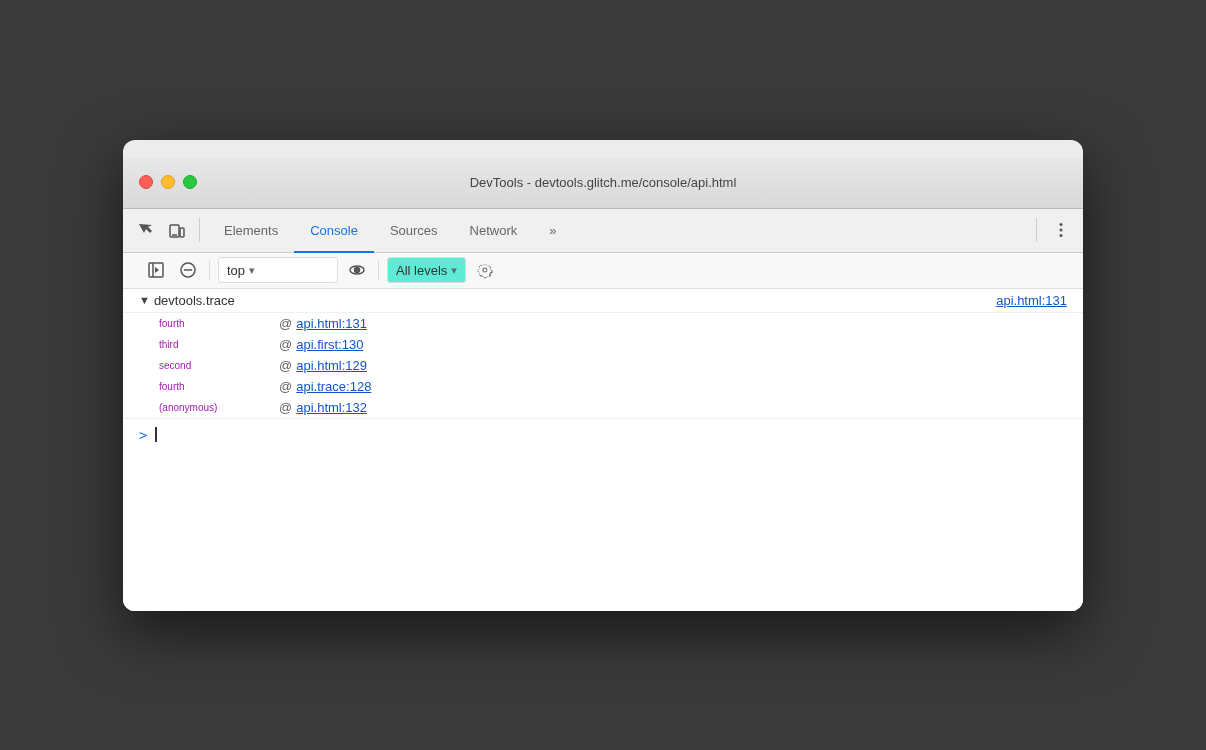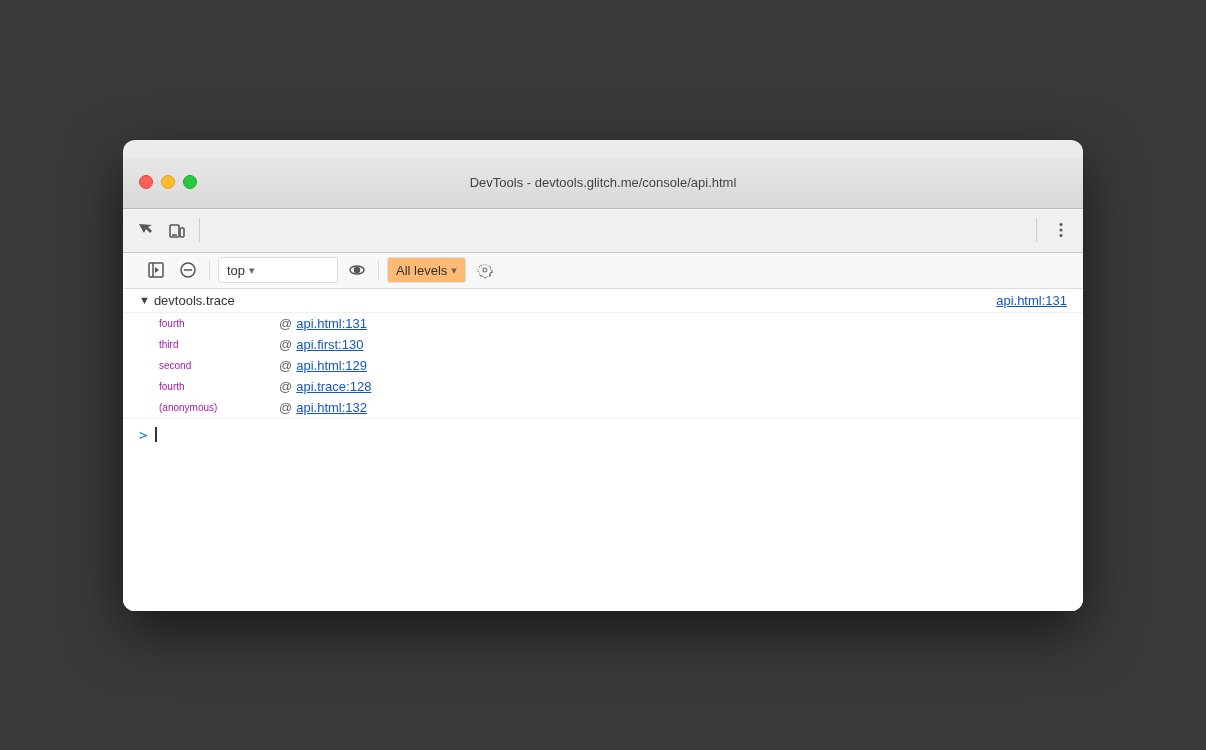--- a/index.html
+++ b/index.html
@@ -160,21 +160,21 @@
       border-radius: 3px;
       height: 26px;
       padding: 0 10px;
       font-size: 13px;
       color: #999;
       outline: none;
     }
     .levels-btn {
       display: flex;
       align-items: center;
-      background: #fdba74;
+      background: #5eead4;
       border: 1px solid #ddd;
       border-radius: 3px;
       padding: 0 8px;
       height: 26px;
       cursor: pointer;
       font-size: 13px;
       color: #333;
       gap: 4px;
     }
     .levels-btn .arrow { color: #666; font-size: 11px; }
@@ -291,20 +291,37 @@
     </div>
     <div class="toolbar-icon">
       <svg class="icon-svg" viewBox="0 0 18 18" fill="none" stroke="#555" stroke-width="1.5">
         <rect x="2" y="4" width="9" height="12" rx="1" stroke="#555"></rect>
         <rect x="12" y="7" width="4" height="9" rx="1" stroke="#555"></rect>
         <line x1="4" y1="14" x2="9" y2="14" stroke="#555"></line>
       </svg>
     </div>
     <div class="toolbar-divider"></div>
 
+    <div class="tabs">
+      <div class="tab">
+        <span>Elements</span>
+      </div>
+      <div class="tab active">
+        <span>Console</span>
+      </div>
+      <div class="tab">
+        <span>Sources</span>
+      </div>
+      <div class="tab">
+        <span>Network</span>
+      </div>
+      <div class="tab">
+        <span>»</span>
+      </div>
+    </div>
 
     <div class="toolbar-end">
       <div class="toolbar-end-divider"></div>
       <div class="toolbar-icon">
         <svg class="icon-svg" viewBox="0 0 18 18" fill="#555">
           <circle cx="9" cy="3.5" r="1.5"></circle>
           <circle cx="9" cy="9" r="1.5"></circle>
           <circle cx="9" cy="14.5" r="1.5"></circle>
         </svg>
       </div>

